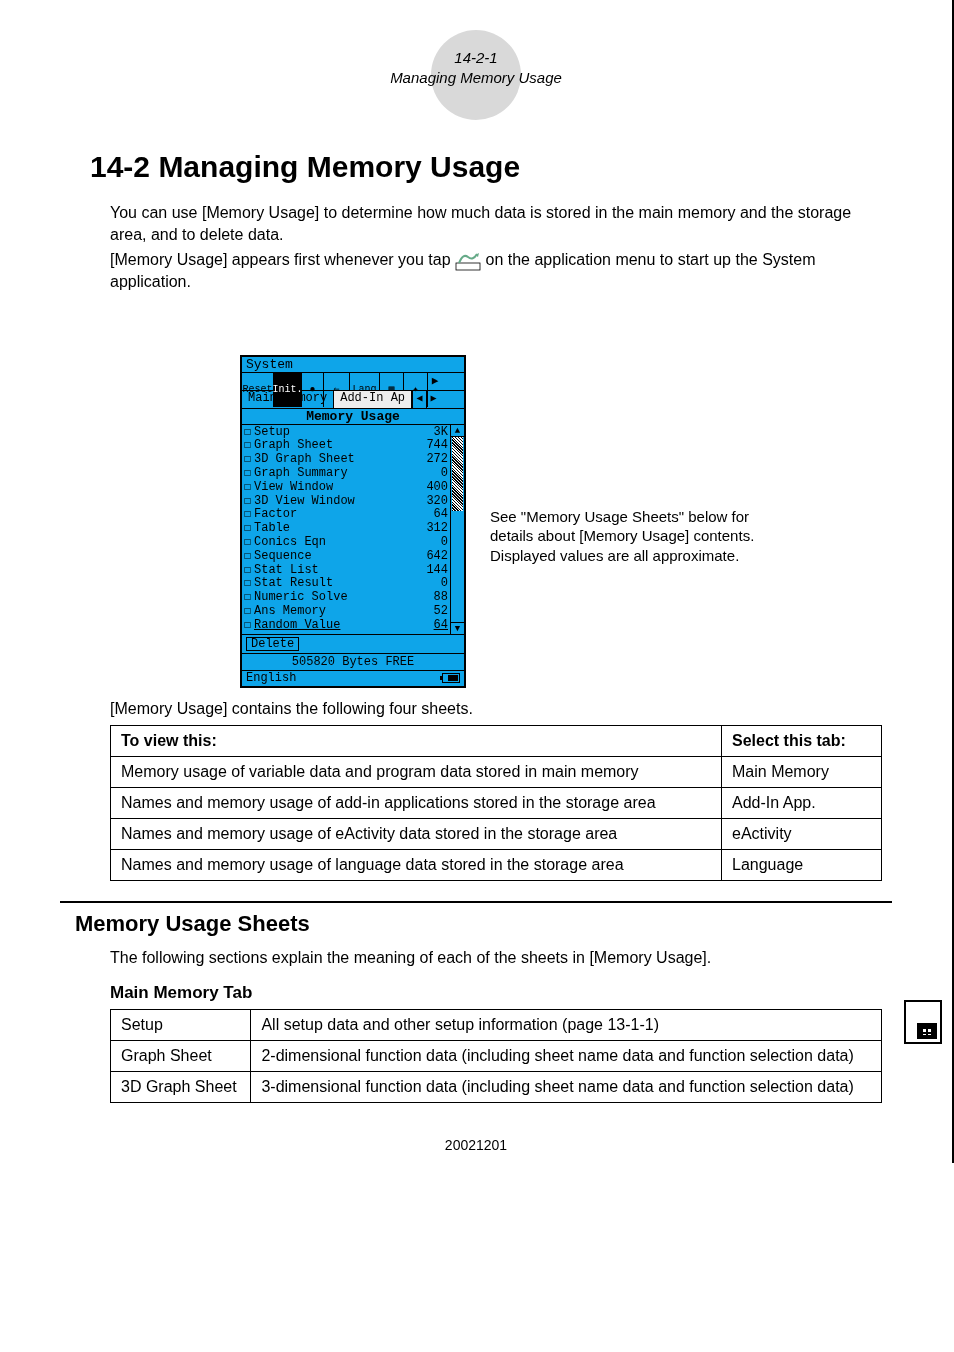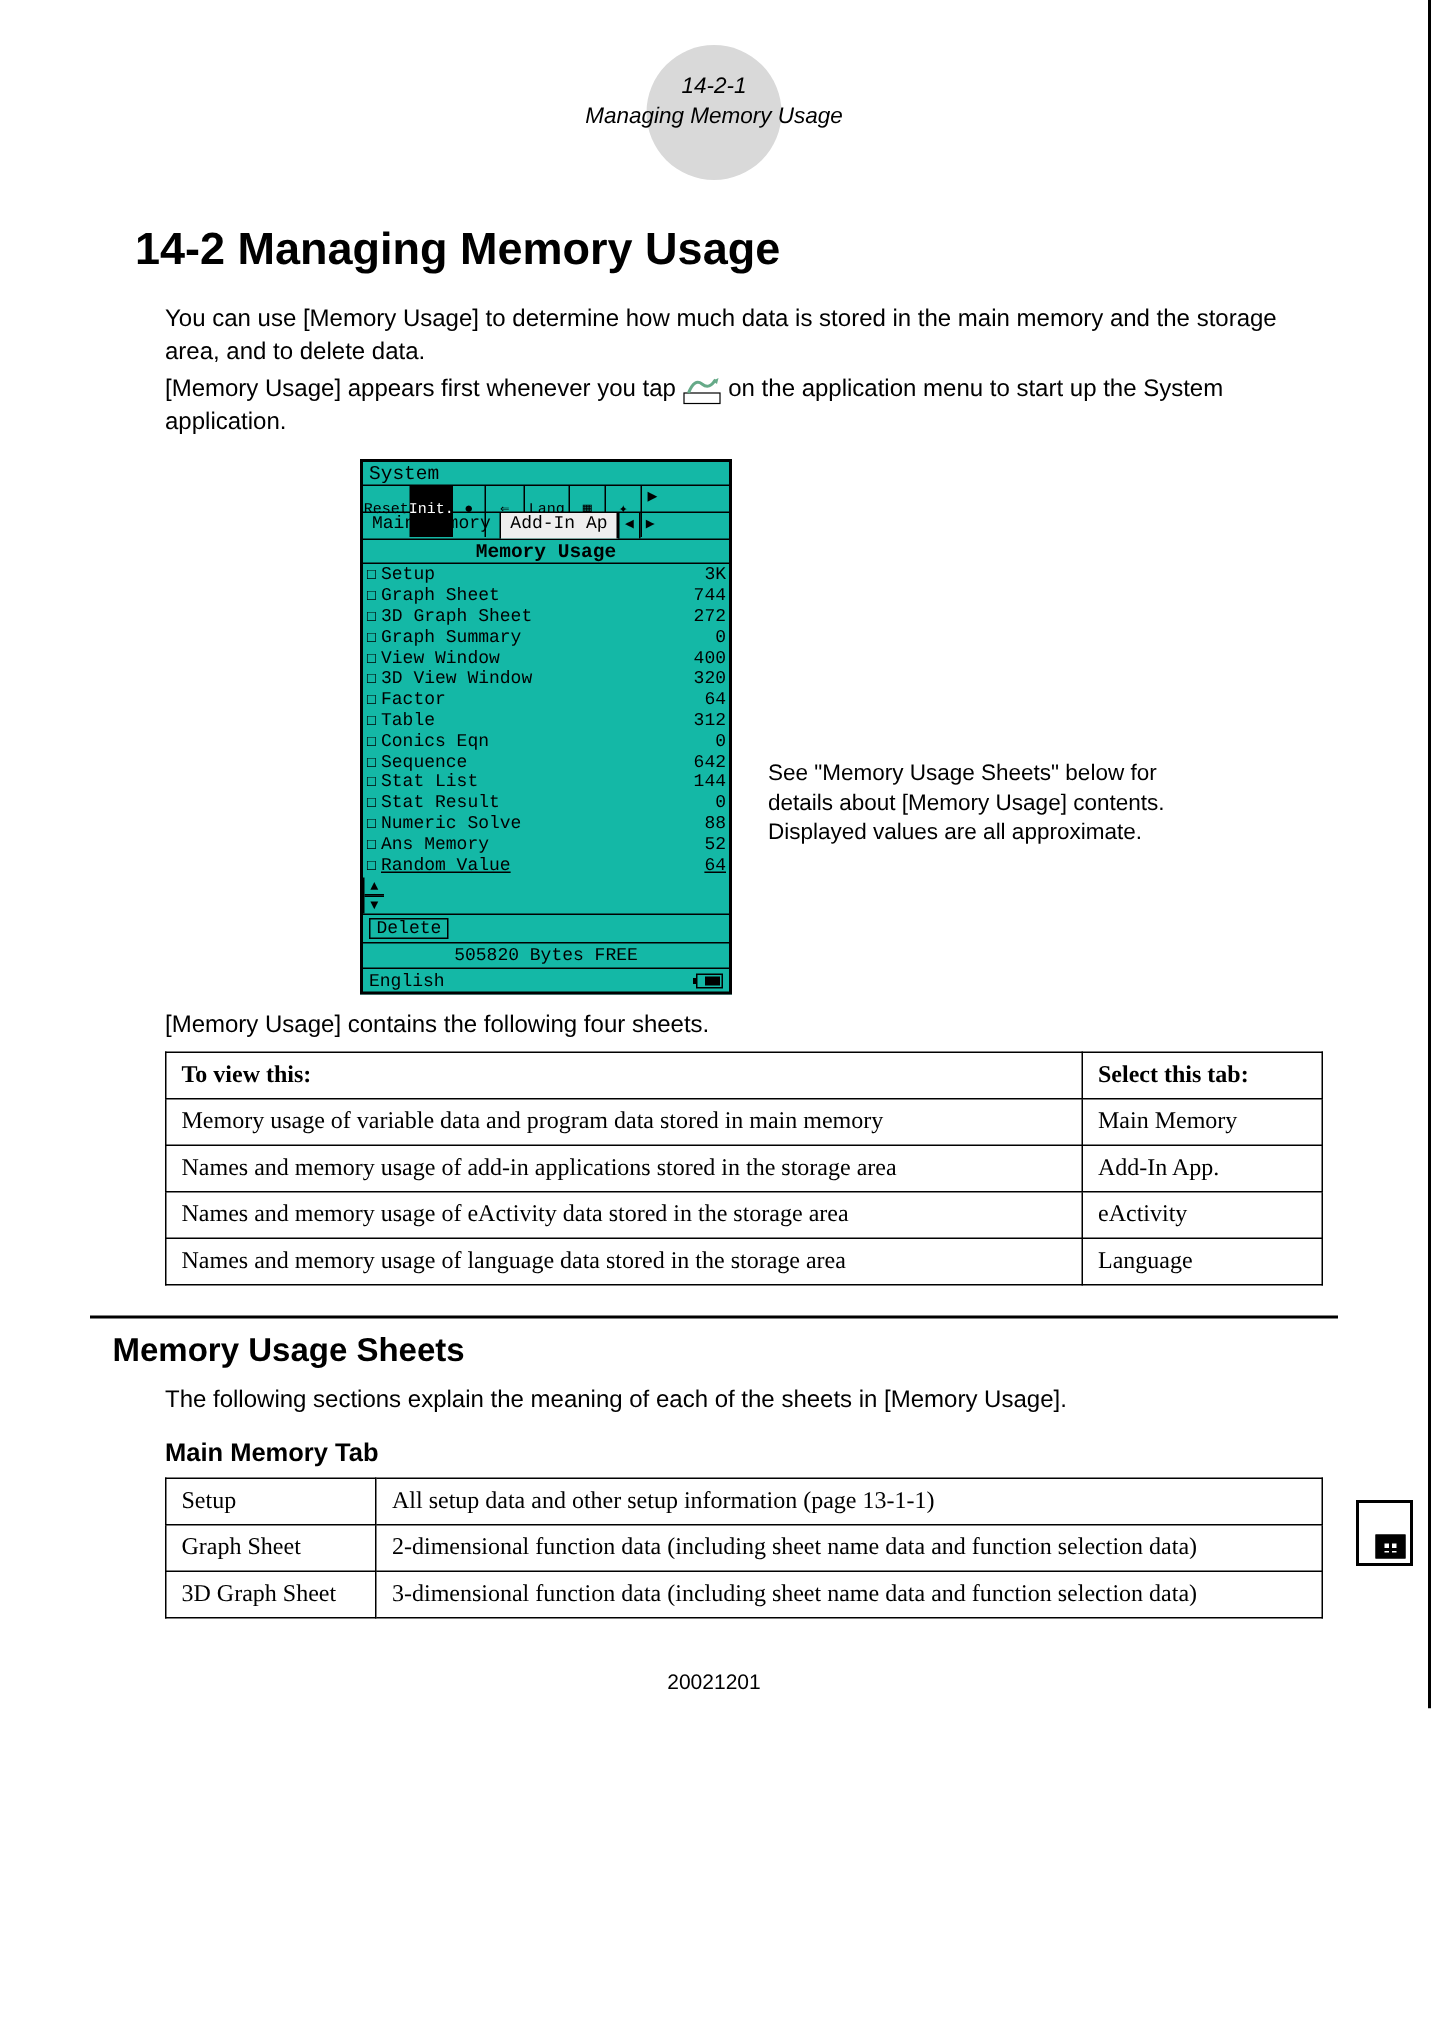--- a/index.html
+++ b/index.html
@@ -64,27 +64,28 @@
     height: 20px;
     position: relative;
   }
   .inline-icon svg { width: 26px; height: 20px; }
   .screenshot-row {
     display: flex;
     align-items: flex-start;
     margin: 14px 0 10px 0;
   }
   .calc-screen {
-    width: 248px;
+    width: 226px;
     border: 2px solid #000;
     font-family: "Courier New", monospace;
     font-size: 13px;
     line-height: 1.0;
     margin-left: 130px;
-    background: #14b8a6;
+    background: #0ea5e9;
+    margin-top: 48px;
   }
   .calc-title {
     border-bottom: 1px solid #000;
     padding: 1px 4px;
     font-family: "Courier New", monospace;
   }
   .calc-toolbar {
     display: flex;
     border-bottom: 1px solid #000;
     height: 18px;
@@ -127,21 +128,20 @@
   .calc-subheader {
     text-align: center;
     font-weight: bold;
     border-bottom: 1px solid #000;
     padding: 1px 0;
     font-size: 13px;
     font-family: "Courier New", monospace;
   }
   .calc-listwrap {
     display: flex;
-    flex-direction: column;
   }
   .calc-list {
     flex: 1;
     padding: 1px 2px;
   }
   .calc-row {
     display: flex;
     justify-content: space-between;
     font-size: 12px;
     white-space: pre;
@@ -212,21 +212,20 @@
     border-collapse: collapse;
     width: 100%;
     margin: 6px 0 20px 0;
     font-size: 16px;
   }
   table.doc-table th, table.doc-table td {
     border: 1px solid #000;
     padding: 6px 10px;
     text-align: left;
     vertical-align: middle;
-    font-family: Liberation Serif, serif;
   }
   table.doc-table th { font-weight: bold; }
   .hr-heavy {
     border: none;
     border-top: 2px solid #000;
     margin: 18px 0 8px 0;
   }
   h2.subsec {
     font-size: 22px;
     font-weight: bold;

